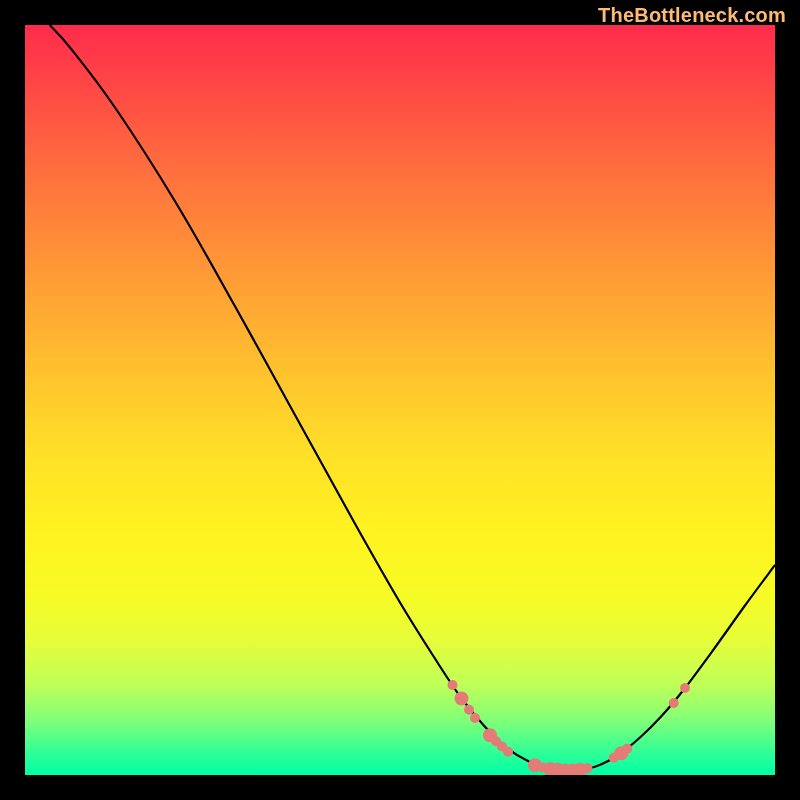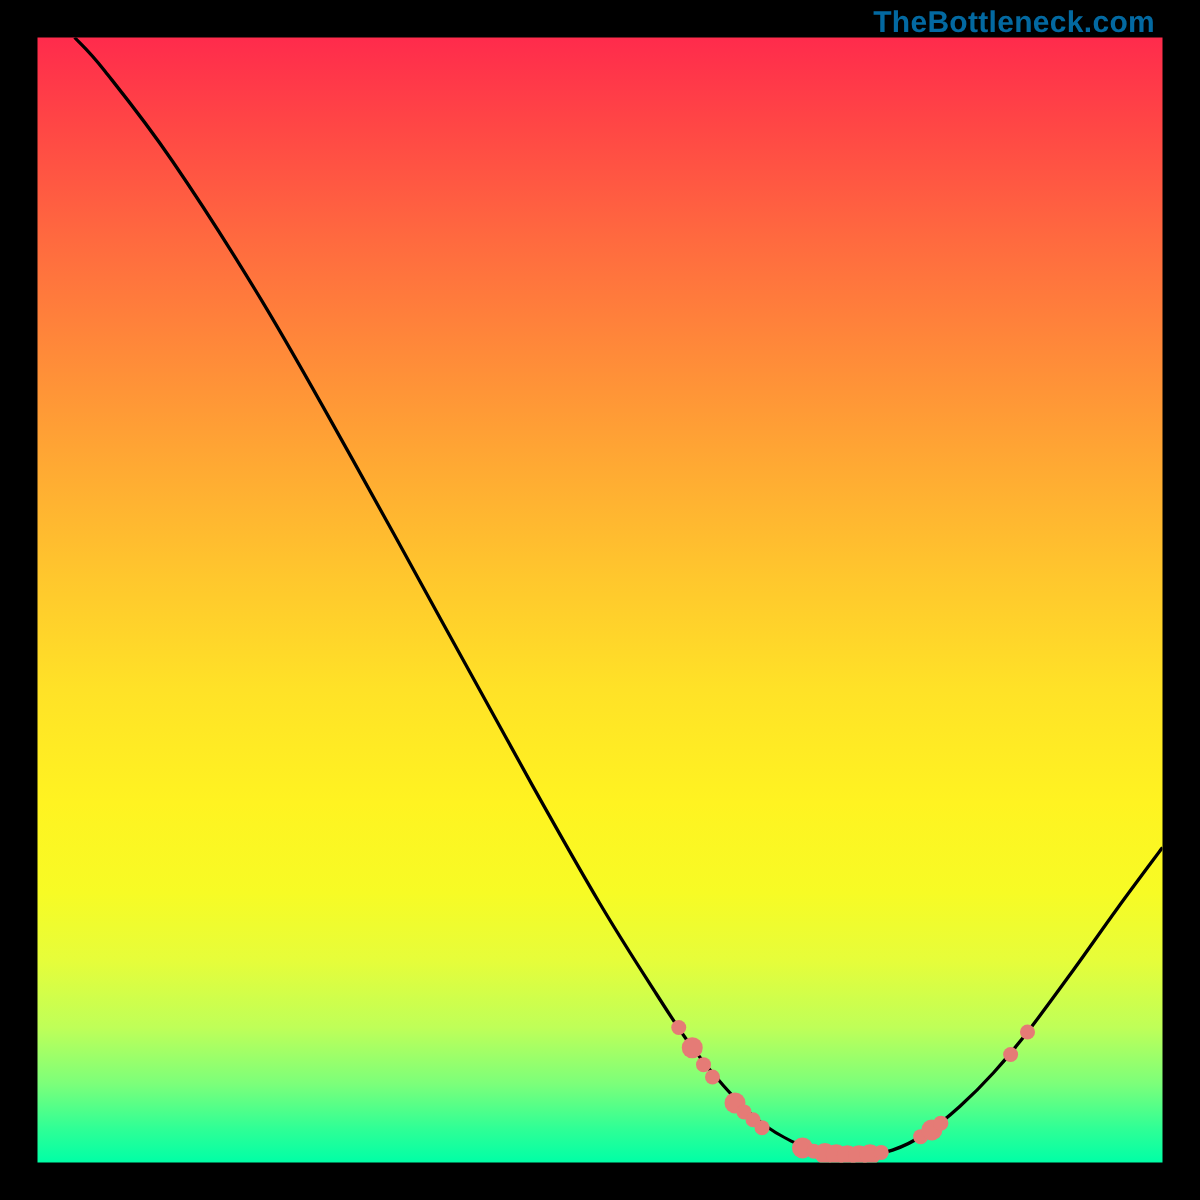--- a/index.html
+++ b/index.html
@@ -23,25 +23,25 @@
       #f7fb25 76%,
       #e6fd3a 82%,
       #bfff58 88%,
       #7cff7a 93%,
       #2fff96 97%,
       #00ffa6 100%);
   }
   .watermark {
     position: absolute;
     top: 4px;
-    right: 30px;
+    right: 14px;
     font-family: Arial, Helvetica, sans-serif;
     font-size: 20px;
     font-weight: 600;
-    color: #0369a1;
+    color: #fdba74;
     letter-spacing: 0.2px;
   }
   svg.curve { position: absolute; left: 25px; top: 25px; width: 750px; height: 750px; }
   .marker { fill: #e57b76; }
 </style>
 </head>
 <body>
 <div class="frame">
   <div class="plot-area"></div>
   <div class="watermark">TheBottleneck.com</div>

